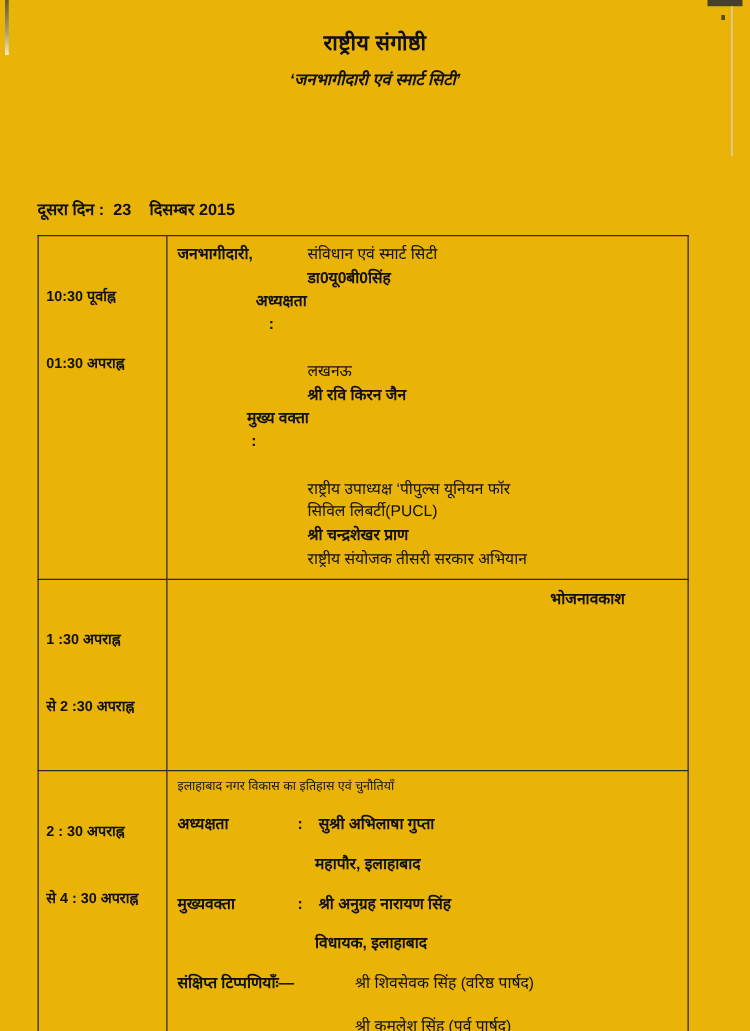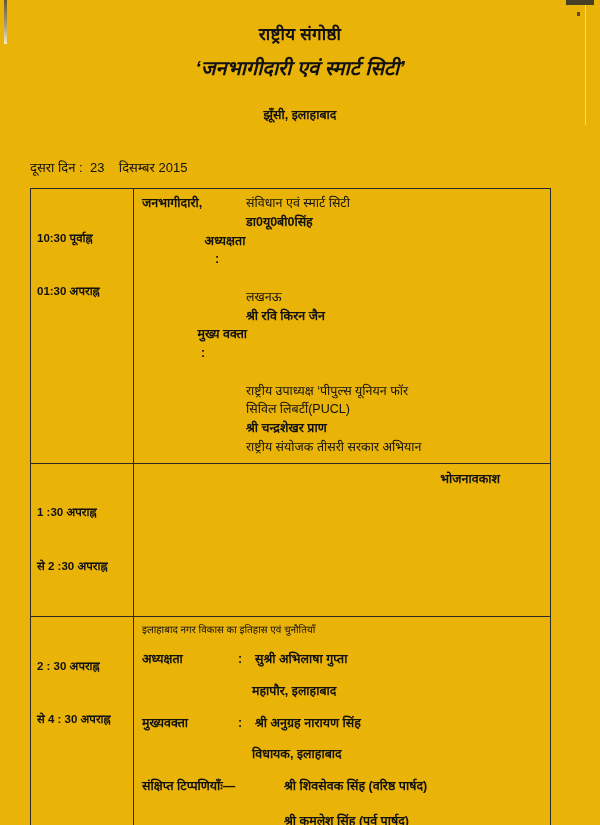--- a/index.html
+++ b/index.html
@@ -50,24 +50,24 @@
     left: 0; right: 0; top: 22px;
     text-align: center;
   }
   .h-title {
     font-size: 17px;
     font-weight: bold;
     letter-spacing: .3px;
     margin-bottom: 9px;
   }
   .h-subtitle {
-    font-size: 20px;
+    font-size: 13px;
     font-weight: bold;
     font-style: italic;
-    margin-bottom: 25px;
+    margin-bottom: 11px;
   }
   .h-venue {
     font-size: 12.5px;
     font-weight: bold;
     margin-bottom: 9px;
     padding: 0 50px;
     line-height: 1.5;
   }
   .h-venue2 {
     font-size: 12.5px;
@@ -77,21 +77,21 @@
   .h-karyakram {
     font-size: 12.5px;
     font-weight: bold;
   }
 
   .day-line {
     position: absolute;
     left: 30px;
     top: 158px;
     font-size: 13px;
-    font-weight: normal;
+    font-weight: bold;
     white-space: pre;
   }
 
   .schedule {
     position: absolute;
     left: 30px;
     top: 188px;
     width: 521px;
     border: 1.4px solid #2a2a2a;
     border-collapse: collapse;
@@ -174,42 +174,41 @@
     grid-template-columns: 118px 1fr;
     font-size: 12.5px;
     line-height: 1.5;
   }
   .notes-label {
     font-weight: bold;
     white-space: pre;
   }
   .notes-list { }
   .note-item {
-    font-weight: bold;
+    font-weight: normal;
     margin-bottom: 16px;
     padding-left: 24px;
     white-space: pre;
   }
   .note-item:last-child { margin-bottom: 4px; }
   .note-item.first { padding-left: 24px; }
 </style>
 </head>
 <body>
 
 <div class="page">
 
   <div class="scan-edge-left"></div>
   <div class="scan-edge-top-right"></div>
   <div class="scan-edge-right"></div>
   <div class="scan-dot"></div>
 
   <div class="header">
     <div class="h-title">राष्ट्रीय संगोष्ठी</div>
     <div class="h-subtitle">‘जनभागीदारी एवं स्मार्ट सिटी’</div>
-    <div class="h-venue2">झूँसी, इलाहाबाद</div>
   </div>
 
   <div class="day-line">दूसरा दिन :  23    दिसम्बर 2015</div>
 
   <table class="schedule">
     <colgroup>
         <col class="col-time">
         <col>
       </colgroup>
     <tbody>

